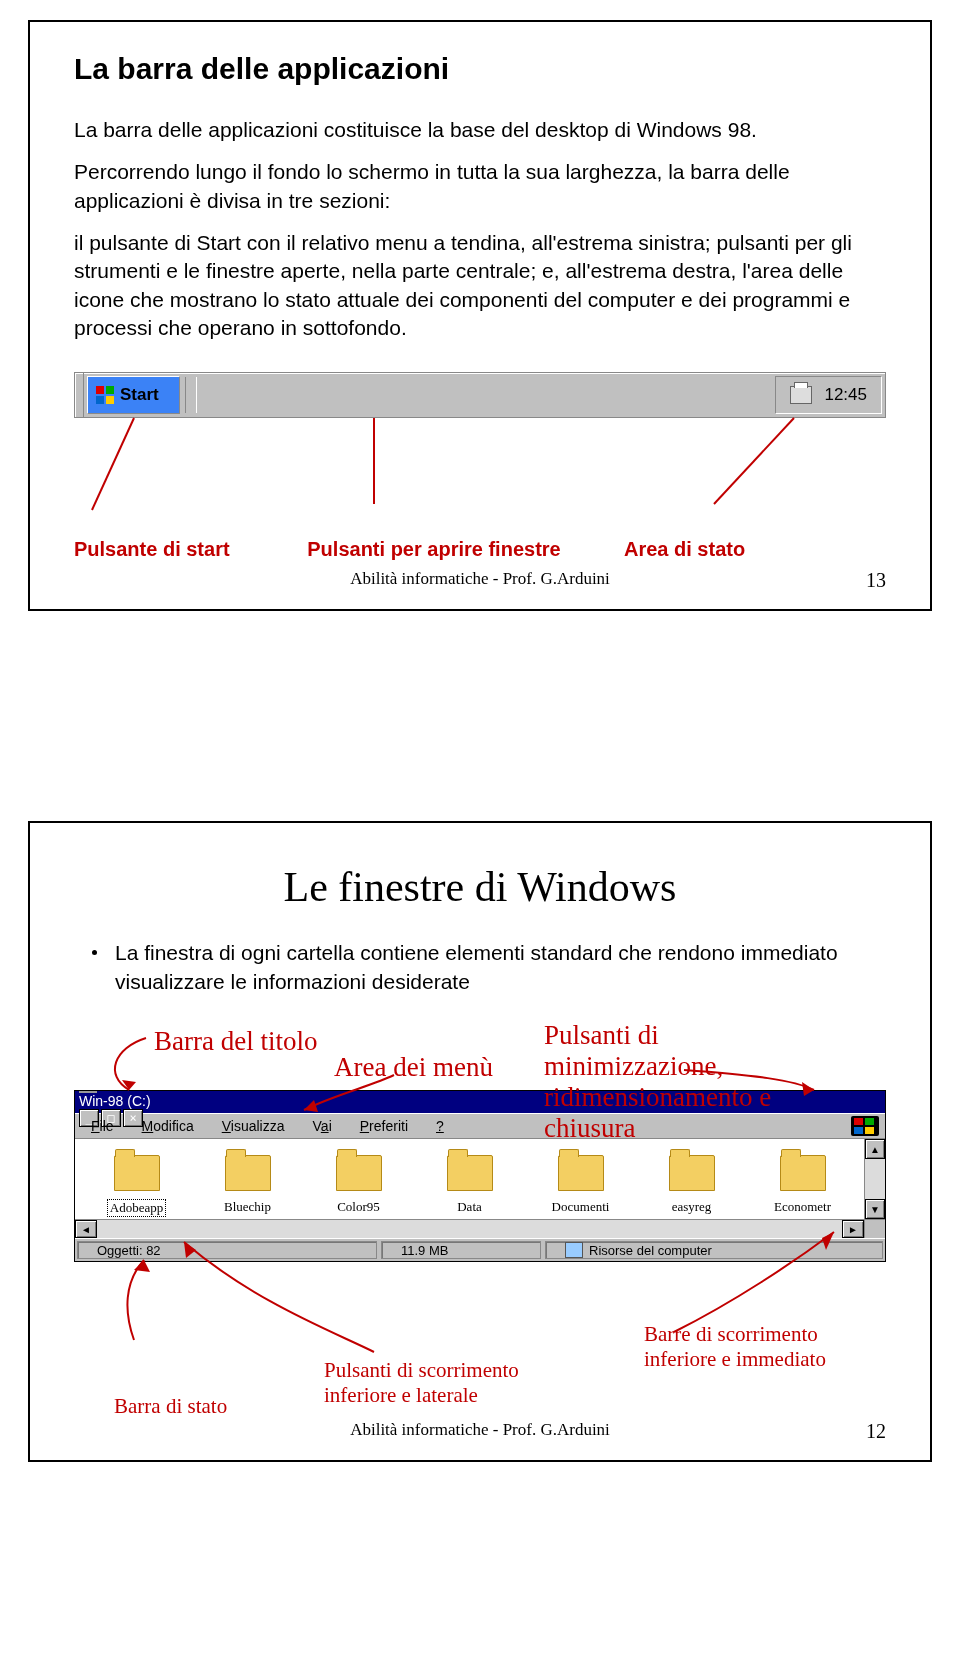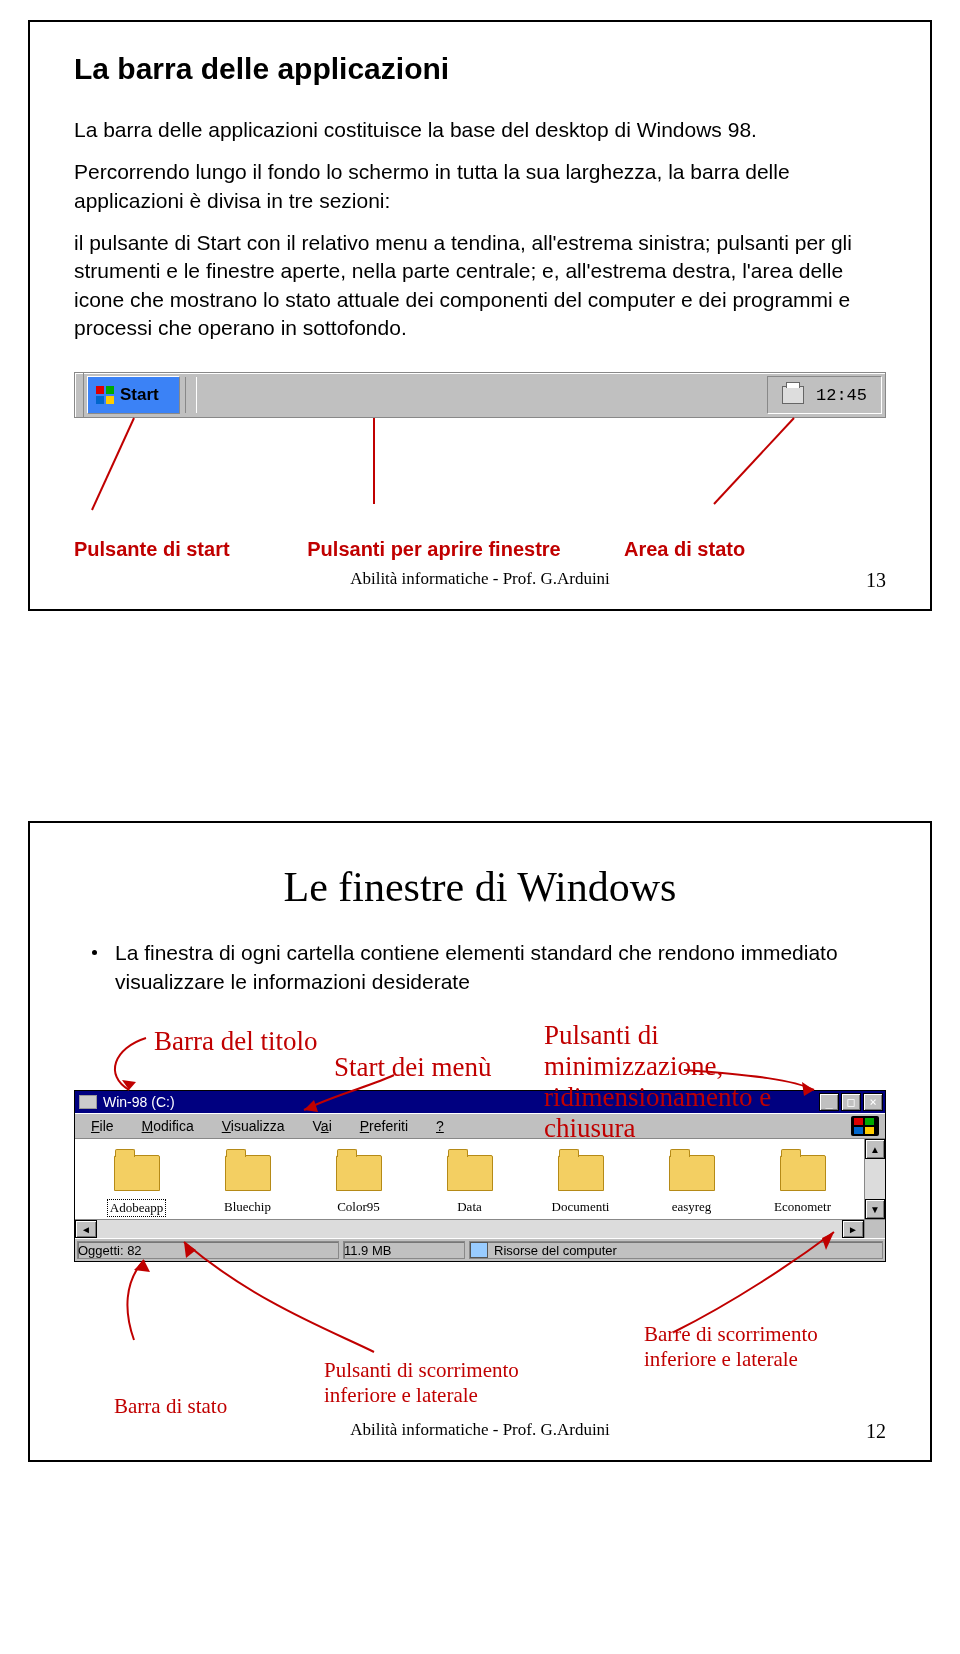--- a/index.html
+++ b/index.html
@@ -91,21 +91,20 @@
     border-right:1px solid #fff;
     margin: 4px 2px;
   }
   .tb-middle { flex:1; }
   .tb-tray {
     display:flex; align-items:center;
     padding: 0 14px;
     border: 1px solid #888;
     border-bottom-color:#fff; border-right-color:#fff;
     margin:3px;
-    font-family:Liberation Mono, monospace;
   }
   .tb-tray .printer {
     width:20px; height:16px;
     border:1px solid #666;
     background:#ddd;
     margin-right:12px;
     position:relative;
   }
   .tb-tray .printer::before{
     content:""; position:absolute; top:-5px; left:3px; right:3px; height:5px;
@@ -151,23 +150,23 @@
     color:#c00000;
     font-family:"Times New Roman", serif;
     font-size: 27px;
   }
   .win {
     border:1px solid #000;
     background:#c0c0c0;
     font-size:14px;
   }
   .win-title {
-    display:flex; align-items:center;
+    display:flex; 
     background:#000080; color:#fff;
-    height:22px; padding: 0 2px 0 4px;
+    height:22px; padding: 0 2px 0 4px; flex-direction: column;
   }
   .win-title .drive-ico{
     width:16px;height:12px;border:1px solid #999;background:#ccc;margin-right:6px;
   }
   .win-title .spacer{flex:1;}
   .win-ctrl {
     display:flex; gap:2px;
   }
   .win-ctrl .btn {
     width:18px;height:16px;border:1px solid #000;
@@ -261,21 +260,21 @@
   .hscroll .track{flex:1;background:#dcdcdc;}
   .hscroll .corner{width:20px;background:#c0c0c0;border-left:1px solid #888;}
 
   .win-status{
     display:flex; height:22px; background:#c0c0c0;
     border-top:1px solid #fff; font-size:13px;
   }
   .win-status .cell{
     border:1px solid #888; border-top-color:#888; border-left-color:#888;
     box-shadow: inset 1px 1px 0 #777;
-    margin:2px; padding:0 0; display:flex; align-items:center;
+    margin:2px; padding:0 19px; display:flex; align-items:center;
   }
   .win-status .c1{width:260px;}
   .win-status .c2{width:120px;}
   .win-status .c3{flex:1;}
   .win-status .c3 .pc{
     width:16px;height:14px;border:1px solid #555;background:#9cf;margin-right:6px;
   }
 
   .annot-bottom{
     position:relative;
@@ -341,21 +340,21 @@
 <div class="slide">
   <div class="title center">Le finestre di Windows</div>
 
   <div class="bullet-row">
     <div class="bullet-dot"></div>
     <div class="bullet-text">La finestra di ogni cartella contiene elementi standard che rendono immediato visualizzare le informazioni desiderate</div>
   </div>
 
   <div class="annot-top">
     <span class="lbl" style="left:80px; top:6px;">Barra del titolo</span>
-    <span class="lbl" style="left:260px; top:32px;">Start dei menù</span>
+    <span class="lbl" style="left:260px; top:32px;">Area dei menù</span>
     <span class="lbl" style="left:470px; top:0; width:300px;">Pulsanti di minimizzazione, ridimensionamento e chiusura</span>
     <svg width="820" height="70" style="position:absolute;left:0;top:0;">
 
       <path d="M72 18 C 40 28, 30 55, 55 70" stroke="#c00000" stroke-width="2" fill="none"></path>
       <polygon points="55,70 48,60 62,62" fill="#c00000"></polygon>
 
       <path d="M320 55 C 300 65, 260 75, 230 90" stroke="#c00000" stroke-width="2" fill="none"></path>
       <polygon points="230,90 240,80 244,92" fill="#c00000"></polygon>
 
       <path d="M610 50 C 680 55, 720 60, 740 70" stroke="#c00000" stroke-width="2" fill="none"></path>
@@ -444,20 +443,20 @@
       <polygon points="70,-2 60,8 76,10" fill="#c00000"></polygon>
 
       <path d="M300 90 C 260 70, 180 40, 110 -20" stroke="#c00000" stroke-width="2" fill="none"></path>
       <polygon points="110,-20 122,-12 112,-4" fill="#c00000"></polygon>
 
       <path d="M600 70 C 660 40, 720 0, 760 -30" stroke="#c00000" stroke-width="2" fill="none"></path>
       <polygon points="760,-30 748,-24 752,-12" fill="#c00000"></polygon>
     </svg>
     <span class="lbl" style="left:40px; top:84px;margin-top:48px;">Barra di stato</span>
     <span class="lbl" style="left:250px; top:96px; width:230px;">Pulsanti di scorrimento inferiore e laterale</span>
-    <span class="lbl" style="left:570px; top:60px; width:230px;">Barre di scorrimento inferiore e laterale</span>
+    <span class="lbl" style="left:570px; top:60px; width:230px;">Barre di scorrimento inferiore e immediato</span>
   </div>
 
   <div class="footer">
     <span>Abilità informatiche - Prof. G.Arduini</span>
     <span class="pagenum">12</span>
   </div>
 </div>
 
 </body></html>

